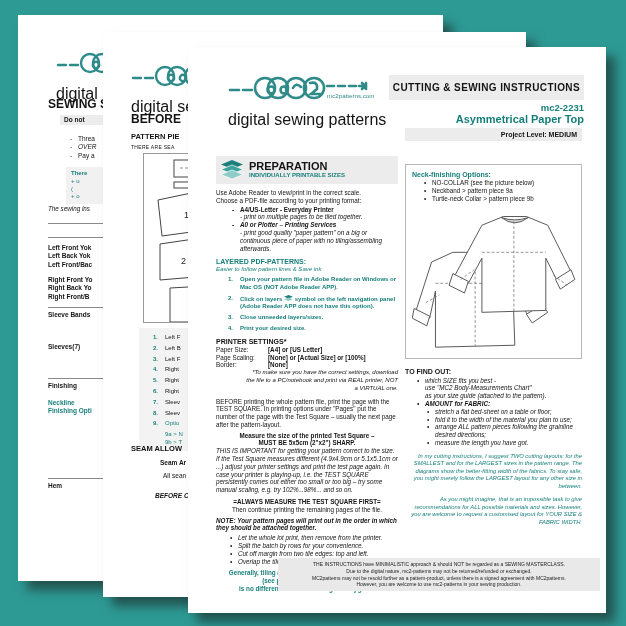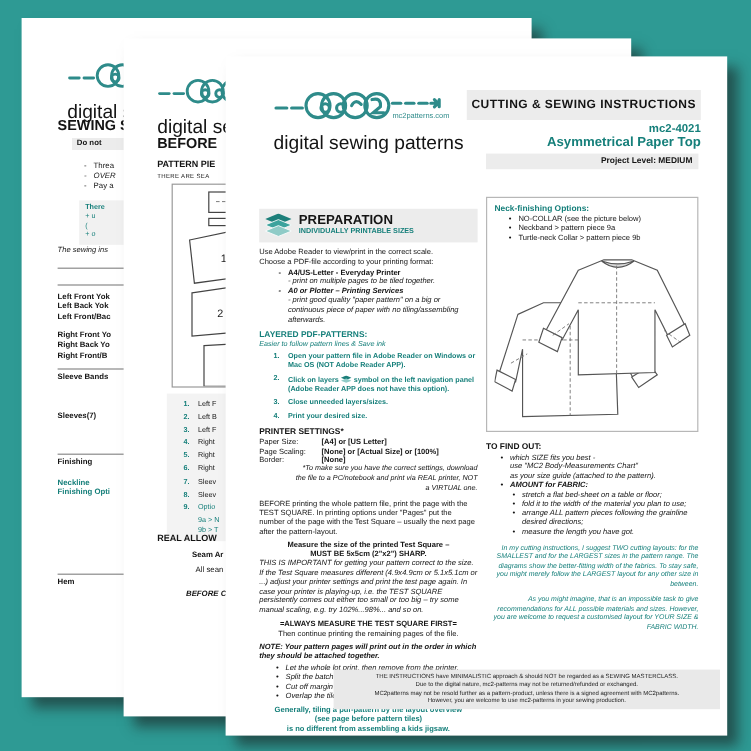--- a/index.html
+++ b/index.html
@@ -19,21 +19,21 @@
   .abs{position:absolute;}
   .b{font-weight:bold;} .i{font-style:italic;} .teal{color:var(--teal);} .r{text-align:right;} .c{text-align:center;}
   .fs5{font-size:5px;line-height:1.35;}
   .fs6{font-size:6px;line-height:1.3;} .fs63{font-size:6.3px;line-height:1.24;}
   .fs65{font-size:6.5px;line-height:1.28;} .fs7{font-size:7px;line-height:1.3;}
   .fs75{font-size:7.5px;line-height:1.3;} .fs10{font-size:10px;} .fs11{font-size:11px;} .fs12{font-size:12px;}
   .bar{background:var(--bar);}
   
   .logo{display:block;}
   
-  .colL{position:absolute;left:28px;top:127px;width:182px;}
+  .colL{position:absolute;left:28px;top:109px;width:182px;}
   .colR{position:absolute;left:217px;top:117px;width:177px;}
   .prep-head{display:flex;align-items:center;gap:6px;background:var(--bar);padding:4px 5px;}
   .ol-teal{margin:2px 0 0 0;padding-left:24px;counter-reset:n;list-style:none;}
   .ol-teal li{counter-increment:n;position:relative;margin-bottom:3px;}
   .ol-teal li::before{content:counter(n) ".";position:absolute;left:-12px;color:var(--teal);font-weight:bold;}
   .kv{display:flex;} .kv .k{width:52px;} .kv .v{font-weight:bold;}
   .bullet{position:relative;padding-left:8px;}
   .bullet::before{content:"•";position:absolute;left:0;top:0;}
   .dash::before{content:"-";}
   .hr{border-top:1px solid #8a8a8a;height:0;}
@@ -164,21 +164,21 @@
         <li>Right</li>
         <li>Right</li>
         <li>Right</li>
         <li>Sleev</li>
         <li>Sleev</li>
         <li class="teal">Optio</li>
       </ol>
       <div class="fs6 teal" style="padding-left:24px;">9a &gt; N</div>
       <div class="fs6 teal" style="padding-left:24px;">9b &gt; T</div>
     </div>
-    <div class="abs b fs75" style="left:28px;top:412px;">REAL ALLOW</div>
+    <div class="abs b fs75" style="left:28px;top:412px;">SEAM ALLOW</div>
     <div class="abs b fs65" style="left:57px;top:427px;">Seam Ar</div>
     <div class="abs fs65" style="left:60px;top:440px;">All  sean</div>
     <div class="abs i b fs65" style="left:52px;top:460px;">BEFORE CU</div>
   </div>
 
   <div class="page" id="pageC">
     <div class="abs" style="left:40px;top:26px;">
       <svg class="logo" width="150" height="38" viewBox="0 0 150 38">
         <g stroke="#2E8B8A" stroke-width="2.6" fill="none" stroke-linecap="round">
           <line x1="2" y1="17" x2="11" y2="17"></line>
@@ -196,21 +196,21 @@
           <line x1="121" y1="13" x2="128" y2="13"></line>
             <path d="M131 13 l6 0 m-3 -3 l3 3 -3 3 m4 -6 v6"></path>
         </g>
         <text x="99" y="25" font-size="6.2" fill="#2E8B8A">mc2patterns.com</text>
       </svg>
       <div class="tagline">digital sewing patterns</div>
     </div>
 
     <div class="abs r" style="right:22px;top:28px;width:260px;">
       <span class="b fs10 bar" style="display:inline-block;padding:7px 4px;letter-spacing:.4px;">CUTTING  &amp;  SEWING   INSTRUCTIONS</span>
-      <div class="b teal" style="font-size:9.5px;margin-top:2px;">mc2-4021</div>
+      <div class="b teal" style="font-size:9.5px;margin-top:2px;">mc2-2231</div>
       <div class="b teal fs11">Asymmetrical Paper Top</div>
     </div>
 
     <div class="abs bar b r fs7" style="left:217px;top:81px;width:177px;padding:2px 5px;box-sizing:border-box;">Project Level:  MEDIUM</div>
 
     <div class="colL">
       <div class="prep-head">
         <svg width="22" height="20" viewBox="0 0 22 20">
           <polygon points="11,0 22,4.5 11,9 0,4.5" fill="#1D7F7A"></polygon>
           <polygon points="11,5 22,9.5 11,14 0,9.5" fill="#3CA39D" stroke="#fff" stroke-width=".7"></polygon>

